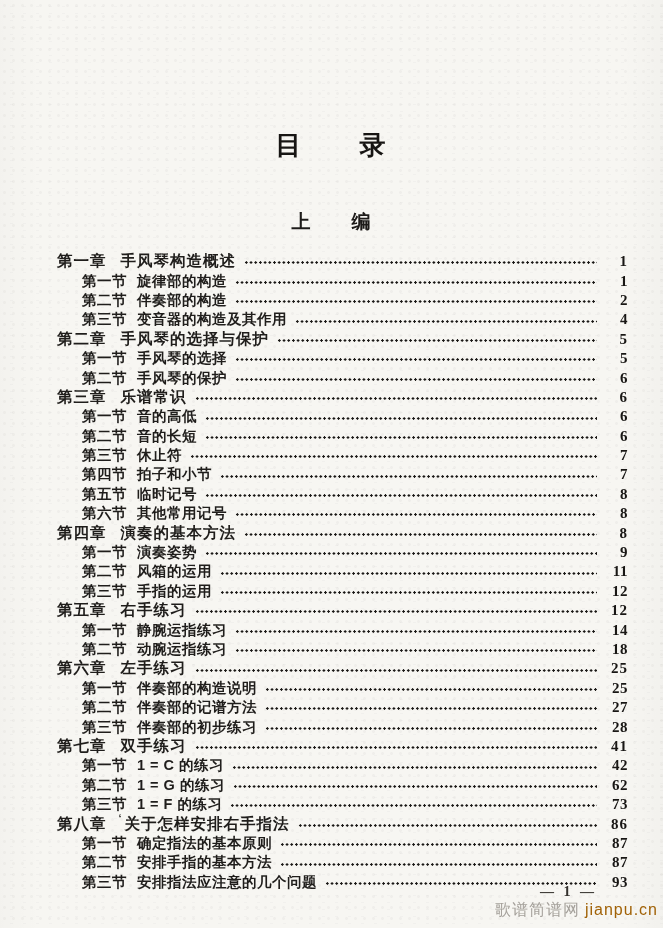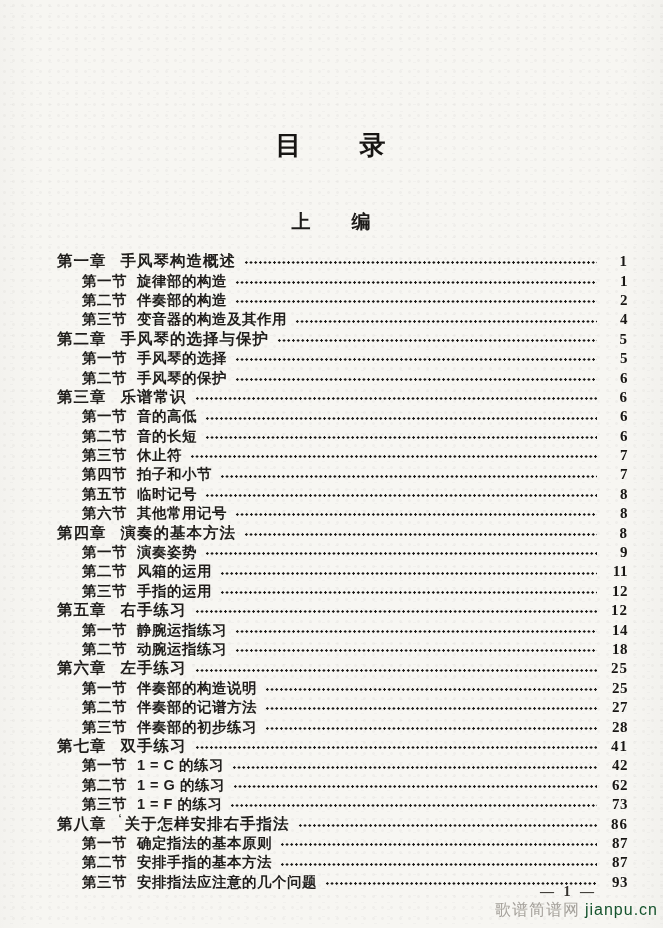--- a/index.html
+++ b/index.html
@@ -310,15 +310,15 @@
         <span class="label">第三节</span>
         <span class="entry-title">安排指法应注意的几个问题</span>
         <span class="dots"></span>
         <span class="pagenum">93</span>
       </div>
     </div>
 
   <div class="footer-page">— 1 —</div>
 
   <div class="watermark">
-    <span class="wm-name" style="color: rgb(165, 161, 155);">歌谱简谱网</span><span class="wm-url" style="color: #14532d;">jianpu.cn</span>
+    <span class="wm-name" style="color: rgb(165, 161, 155);">歌谱简谱网</span><span class="wm-url" style="color: #a16207;">jianpu.cn</span>
   </div>
 </div>
 
 </body></html>

